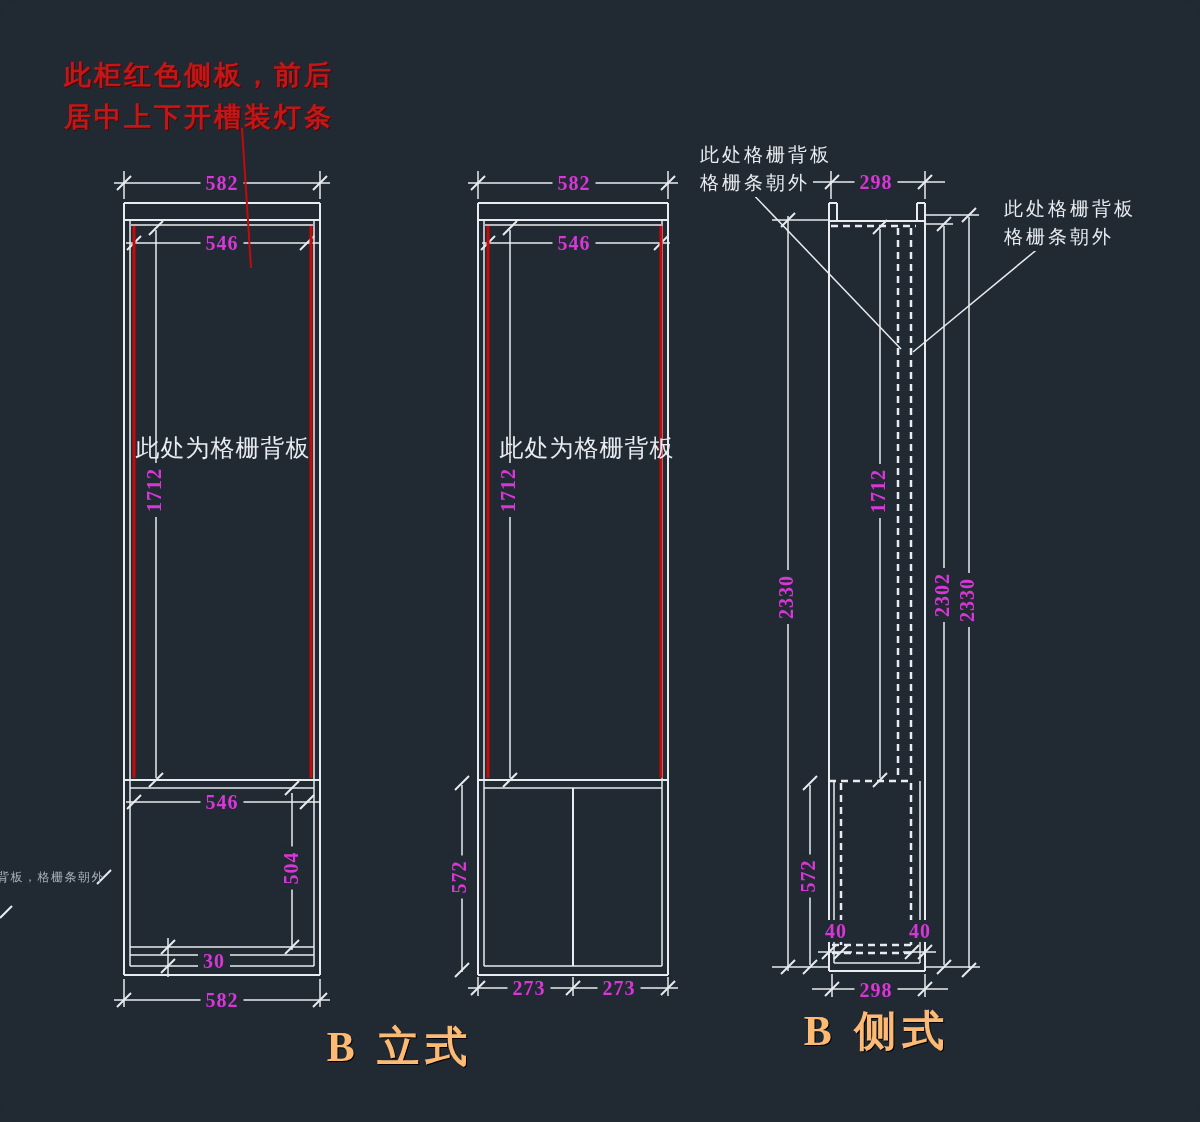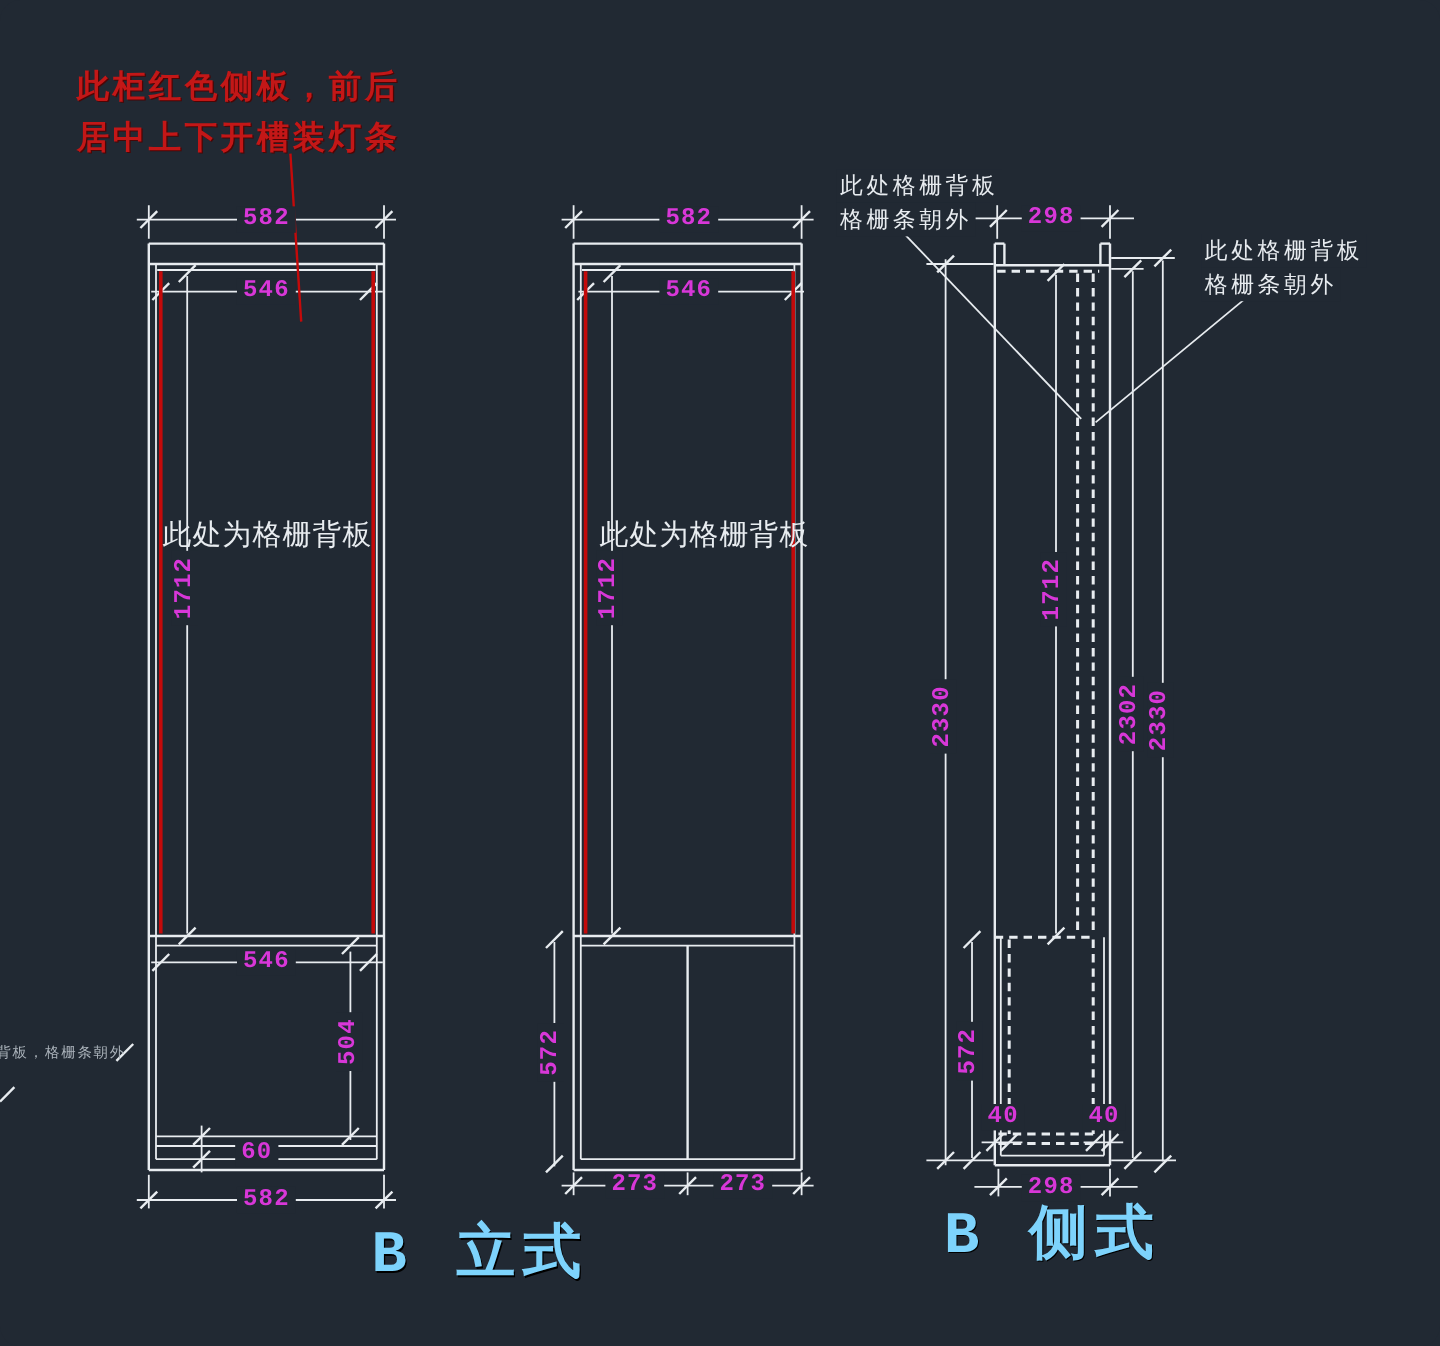--- a/index.html
+++ b/index.html
@@ -3,21 +3,21 @@
 <meta charset="utf-8">
 <style>
   :root{
     --background:#212933; --line:#e8ecf0; --dimension:#d837d8;
     --red:#c40a0a; --red-text:#c31717;
   }
   html,body{margin:0;padding:0;background:var(--background);}
   #canvas{
     position:relative;width:1200px;height:1122px;overflow:hidden;
     background:var(--background);
-    font-family:Liberation Mono, monospace;
+    font-family:Liberation Serif, serif;
     border-radius:17px;
   }
   svg{position:absolute;left:0;top:0;}
   .ln{stroke:var(--line);stroke-width:2;fill:none;}
   .thin{stroke-width:1.5;}
   .dash{stroke:var(--line);stroke-width:2.5;fill:none;stroke-dasharray:7 5;}
   .redln{stroke:var(--red);stroke-width:3;fill:none;}
   .redthin{stroke:var(--red);stroke-width:2;fill:none;}
   .t{position:absolute;transform:translate(-50%,-50%);white-space:nowrap;line-height:1;}
   .rot{transform:translate(-50%,-50%) rotate(-90deg);}
@@ -25,21 +25,21 @@
     color:var(--dimension);font-size:20px;font-weight:600;letter-spacing:1px;
     background:var(--background);padding:1px 5px;
   }
   .note{color:var(--line);font-size:19px;letter-spacing:3px;background:var(--background);padding:1px 3px;}
   .grille{color:var(--line);font-size:24px;letter-spacing:1px;}
   .rednote{
     position:absolute;white-space:nowrap;color:var(--red-text);
     font-size:27px;font-weight:700;letter-spacing:3px;line-height:1;
     text-shadow:1px 1px 0 #4d0505;
   }
-  .viewlabel{color:#7dd3fc;font-size:49px;letter-spacing:6px;font-weight:600;
+  .viewlabel{color:#fdba74;font-size:42px;letter-spacing:6px;font-weight:600;
     text-shadow:1px 1px 0 #000;}
   .edgenote{position:absolute;white-space:nowrap;color:#aab2ba;font-size:12px;letter-spacing:1.5px;}
 </style>
 </head>
 <body>
 
 <div id="canvas">
 
   <svg width="1200" height="1122">
 
@@ -219,21 +219,21 @@
 
   <div class="rednote" style="left:64px;top:62px;">此柜红色侧板，前后</div>
   <div class="rednote" style="left:64px;top:104px;">居中上下开槽装灯条</div>
 
   <div class="t dim" style="left:222px;top:183px;">582</div>
   <div class="t dim" style="left:222px;top:243px;">546</div>
   <div class="t dim rot" style="left:154px;top:490px;">1712</div>
   <div class="t grille" style="left:223px;top:448px;">此处为格栅背板</div>
   <div class="t dim" style="left:222px;top:802px;">546</div>
   <div class="t dim rot" style="left:291px;top:868px;">504</div>
-  <div class="t dim" style="left:214px;top:961px;">60</div>
+  <div class="t dim" style="left:214px;top:961px;">30</div>
   <div class="t dim" style="left:222px;top:1000px;">582</div>
 
   <div class="t dim" style="left:574px;top:183px;">582</div>
   <div class="t dim" style="left:574px;top:243px;">546</div>
   <div class="t dim rot" style="left:508px;top:490px;">1712</div>
   <div class="t grille" style="left:587px;top:448px;">此处为格栅背板</div>
   <div class="t dim rot" style="left:459px;top:877px;">572</div>
   <div class="t dim" style="left:529px;top:988px;">273</div>
   <div class="t dim" style="left:619px;top:988px;">273</div>
 

